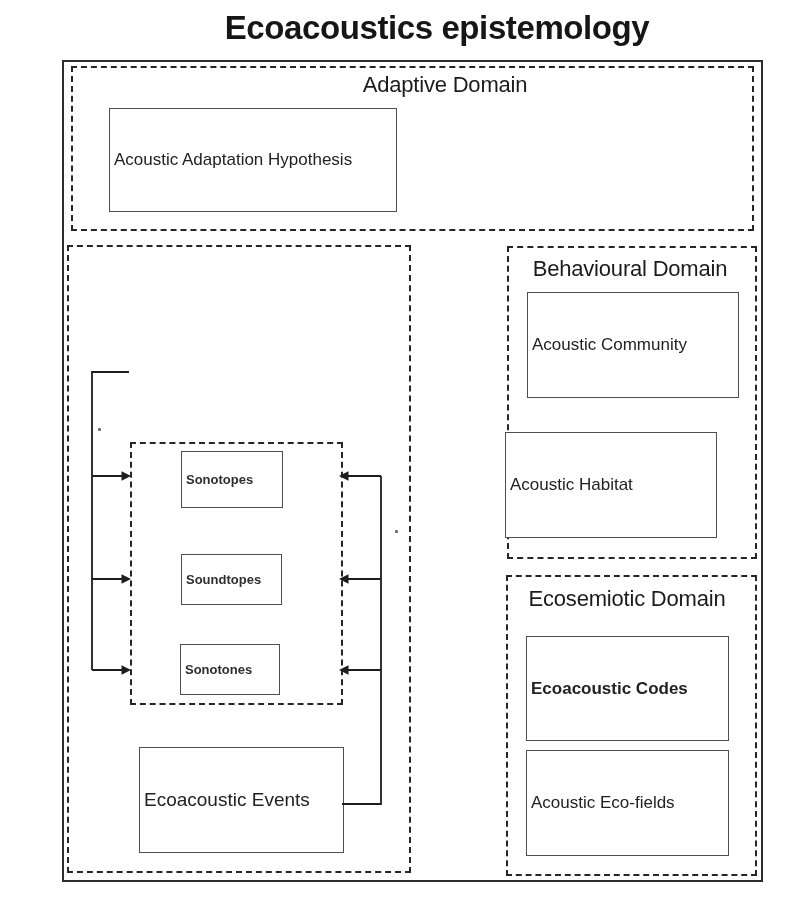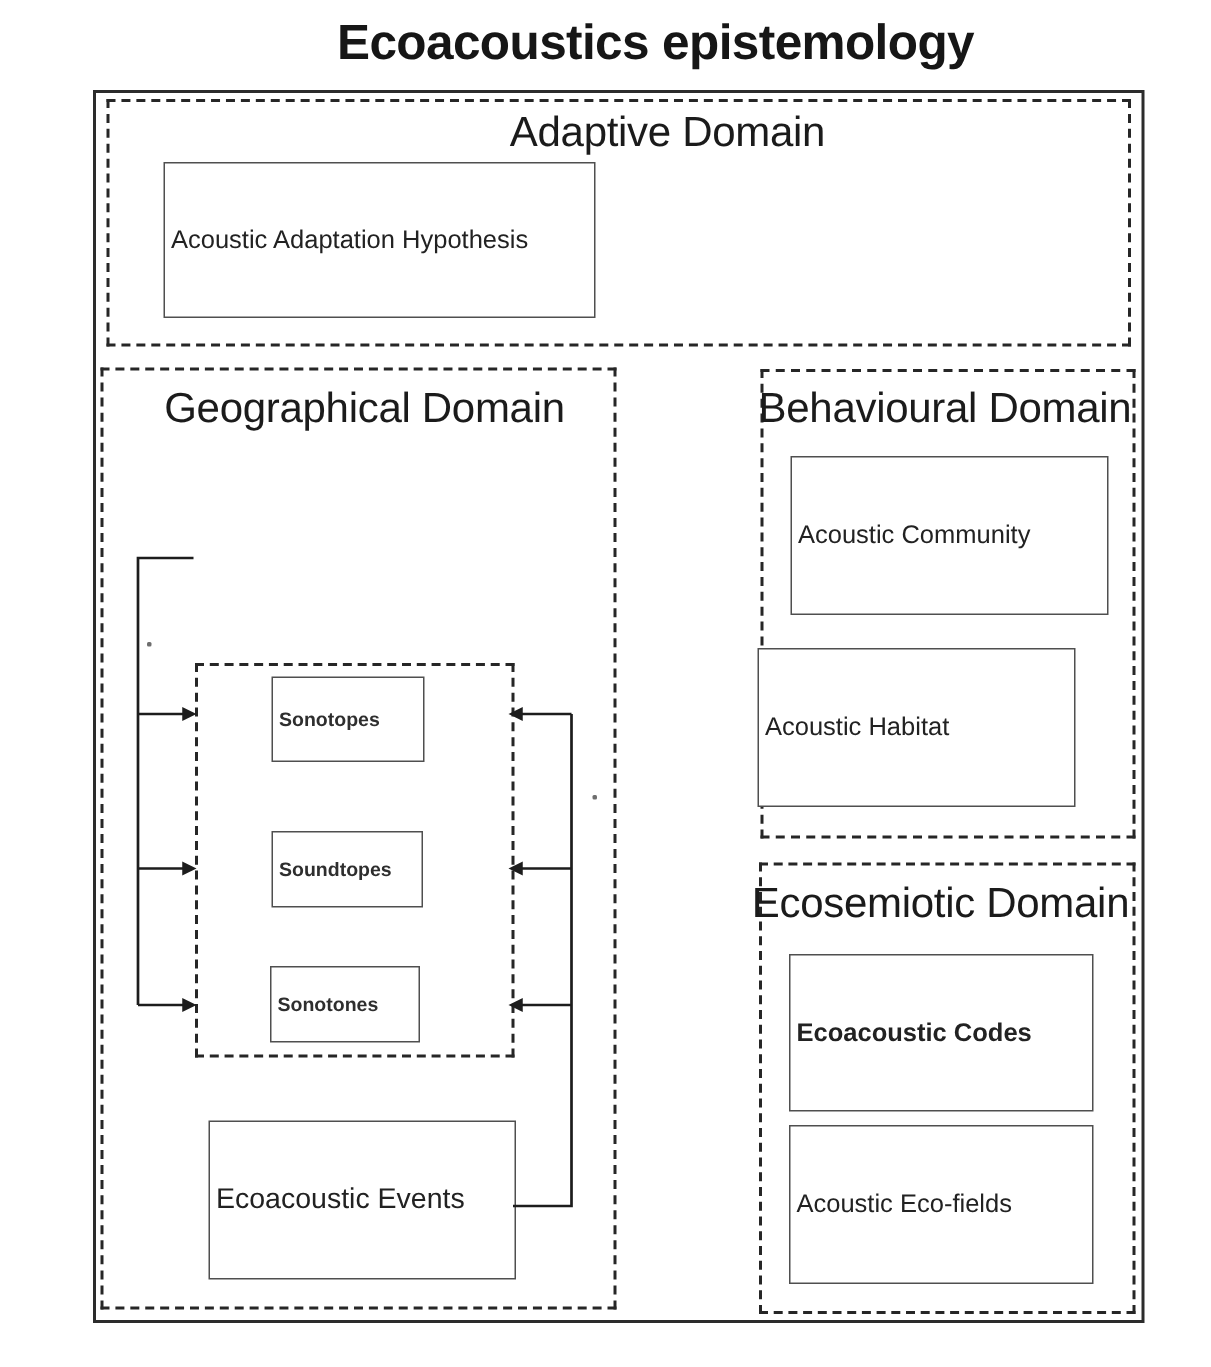--- a/index.html
+++ b/index.html
@@ -8,21 +8,21 @@
     font-family:"Liberation Sans",sans-serif;color:#1d1d1d;
   }
   .abs{position:absolute;}
   .fig-title{
     font-size:33px;font-weight:600;letter-spacing:-0.4px;color:#161616;
     white-space:nowrap;transform:translateX(-50%);
   }
   .outer-frame{border:2px solid #2c2c2c;}
   .dashed-frame{border:2px dashed #262626;}
   .domain-title{
-    font-size:28px;font-weight:500;color:#1b1b1b;white-space:nowrap;
+    font-size:22px;font-weight:500;color:#1b1b1b;white-space:nowrap;
     transform:translateX(-50%);letter-spacing:-0.2px;
   }
   .node{
     border:1.5px solid #4f4f4f;background:#fff;
     display:flex;align-items:center;justify-content:flex-start;text-align:center;
     color:#222;
   }
   .node span{display:block;padding:0 4px;}
   .f17{font-size:17px;}
   .f18{font-size:18px;}
@@ -40,41 +40,40 @@
 
   <div class="abs outer-frame" style="left:62px;top:60px;width:697px;height:818px;"></div>
 
   <div class="abs dashed-frame" style="left:71px;top:66px;width:679px;height:161px;"></div>
   <div class="abs domain-title" style="left:445px;top:72px;">Adaptive Domain</div>
   <div class="abs node f17" style="left:109px;top:108px;width:286px;height:102px;">
     <span>Acoustic Adaptation Hypothesis</span>
   </div>
 
   <div class="abs dashed-frame" style="left:67px;top:245px;width:340px;height:624px;"></div>
-  <div class="abs domain-title" style="left:243px;top:256px;">Geographical Domain</div>
 
 
   <div class="abs dashed-frame" style="left:130px;top:442px;width:209px;height:259px;"></div>
   <div class="abs node f13" style="left:181px;top:451px;width:100px;height:55px;">
     <span>Sonotopes</span>
   </div>
   <div class="abs node f13" style="left:181px;top:554px;width:99px;height:49px;">
     <span>Soundtopes</span>
   </div>
   <div class="abs node f13" style="left:180px;top:644px;width:98px;height:49px;">
     <span>Sonotones</span>
   </div>
 
   <div class="abs node f19" style="left:139px;top:747px;width:203px;height:104px;">
     <span>Ecoacoustic Events</span>
   </div>
 
   <div class="abs dashed-frame" style="left:507px;top:246px;width:246px;height:309px;"></div>
   <div class="abs domain-title" style="left:630px;top:256px;">Behavioural Domain</div>
-  <div class="abs node f17" style="left:527px;top:304px;width:210px;height:104px;">
+  <div class="abs node f17" style="left:527px;top:292px;width:210px;height:104px;">
     <span>Acoustic Community</span>
   </div>
   <div class="abs node f17" style="left:505px;top:432px;width:210px;height:104px;">
     <span>Acoustic Habitat</span>
   </div>
 
   <div class="abs dashed-frame" style="left:506px;top:575px;width:247px;height:297px;"></div>
   <div class="abs domain-title" style="left:627px;top:586px;">Ecosemiotic Domain</div>
   <div class="abs node f17" style="left:526px;top:636px;width:201px;height:103px;font-weight:bold;">
     <span>Ecoacoustic Codes</span>

